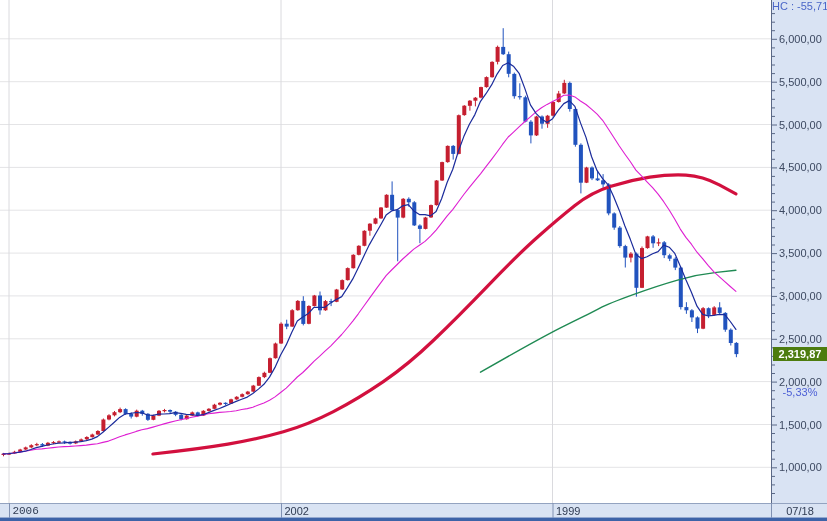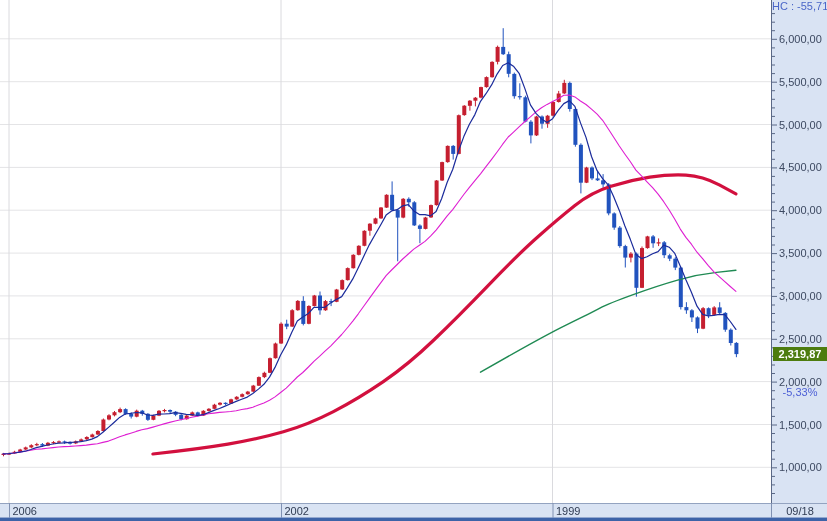--- a/index.html
+++ b/index.html
@@ -408,18 +408,18 @@
         <rect x="0" y="517.5" width="827" height="3.5" fill="#3d63a8"></rect>
       </g>
     </svg>
 
   <div class="hc-label">HC : -55,71</div>
 
   <div class="price-tag" style="top: 347px;">2,319,87</div>
 
   <div class="pct-label" style="top: 362px; margin-top: 24px;">-5,33%</div>
 
-  <div class="year-label" style="left: 12.4px;">2006</div>
+  <div class="year-label" style="left: 12.4px; font-family: Liberation Mono, monospace;">2006</div>
   <div class="year-label" style="left: 284.4px;">2002</div>
   <div class="year-label" style="left: 555.9px;">1999</div>
 
-  <div class="corner-label">09/18</div>
+  <div class="corner-label">07/18</div>
 </div>
 
 </body></html>

